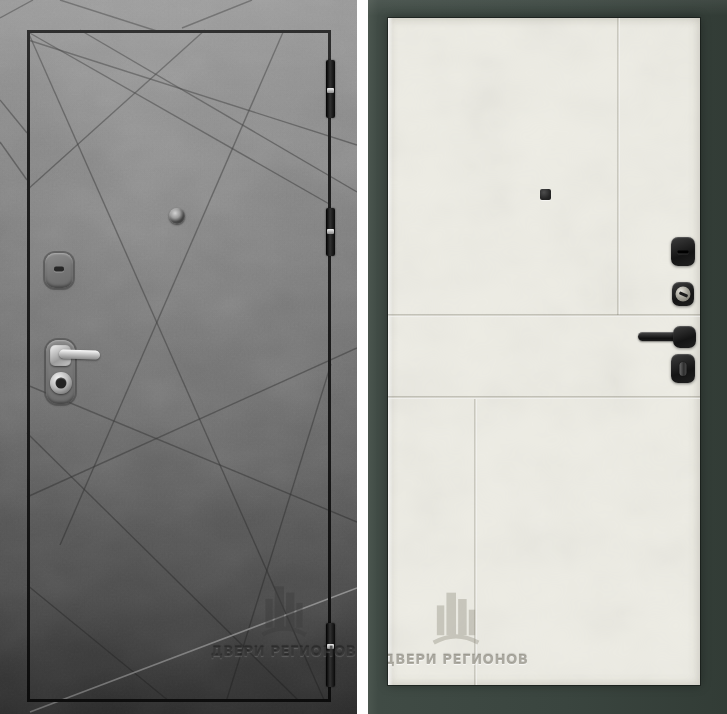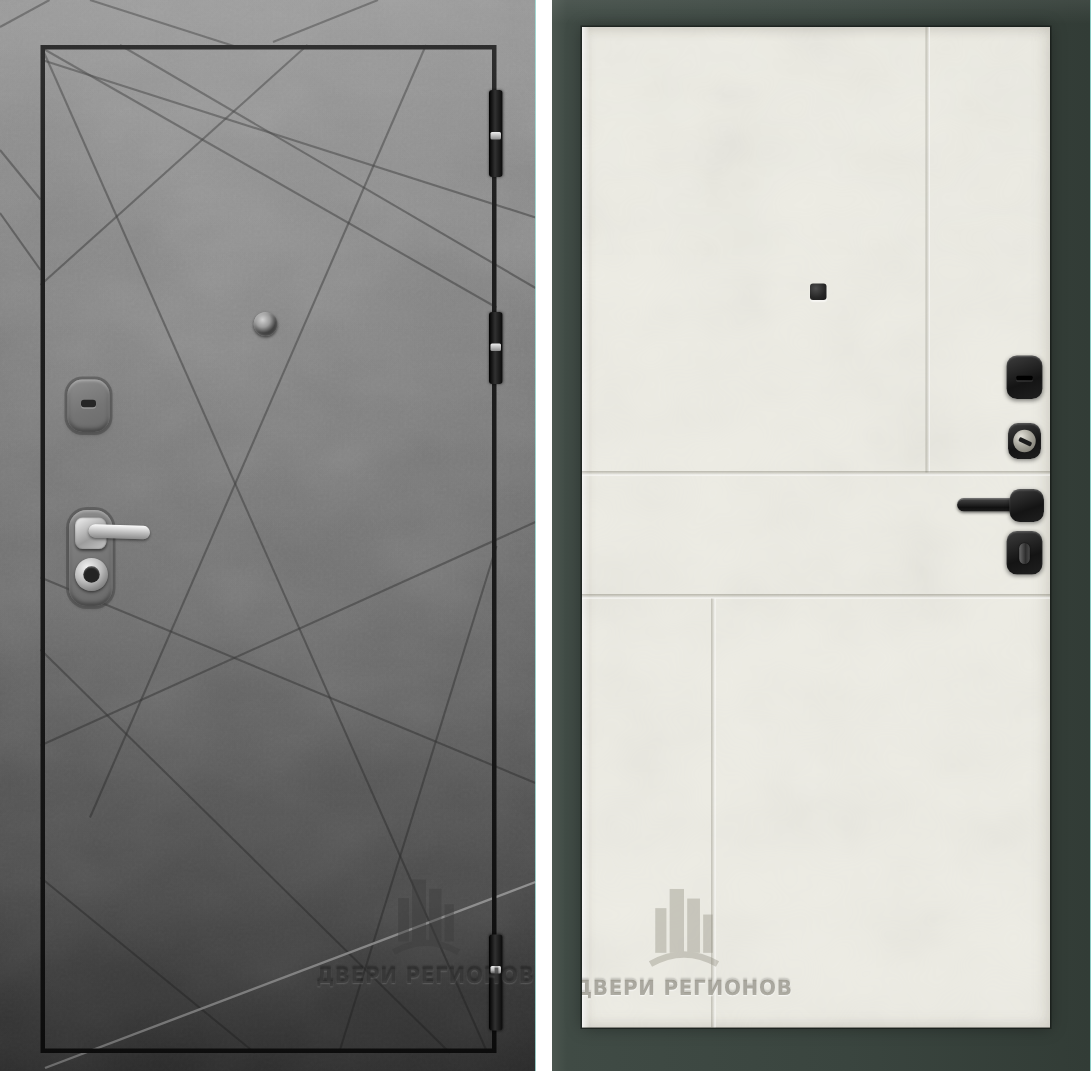--- a/index.html
+++ b/index.html
@@ -1,17 +1,17 @@
 <!DOCTYPE html>
 <html><head>
 <meta charset="utf-8">
 <style>
   html,body{margin:0;padding:0;background:#ffffff;}
   .stage{
-    position:relative;width:727px;height:714px;overflow:hidden;background:#14b8a6;
+    position:relative;width:727px;height:714px;overflow:hidden;background:#3b82f6;
     font-family:"DejaVu Sans", sans-serif;
   }
   .stage *{box-sizing:border-box;}
 
   
   .panel-left{position:absolute;left:0;top:0;width:357px;height:714px;overflow:hidden;}
   .panel-left > svg{position:absolute;left:0;top:0;}
   .vignette{
     position:absolute;inset:0;pointer-events:none;
     background:

